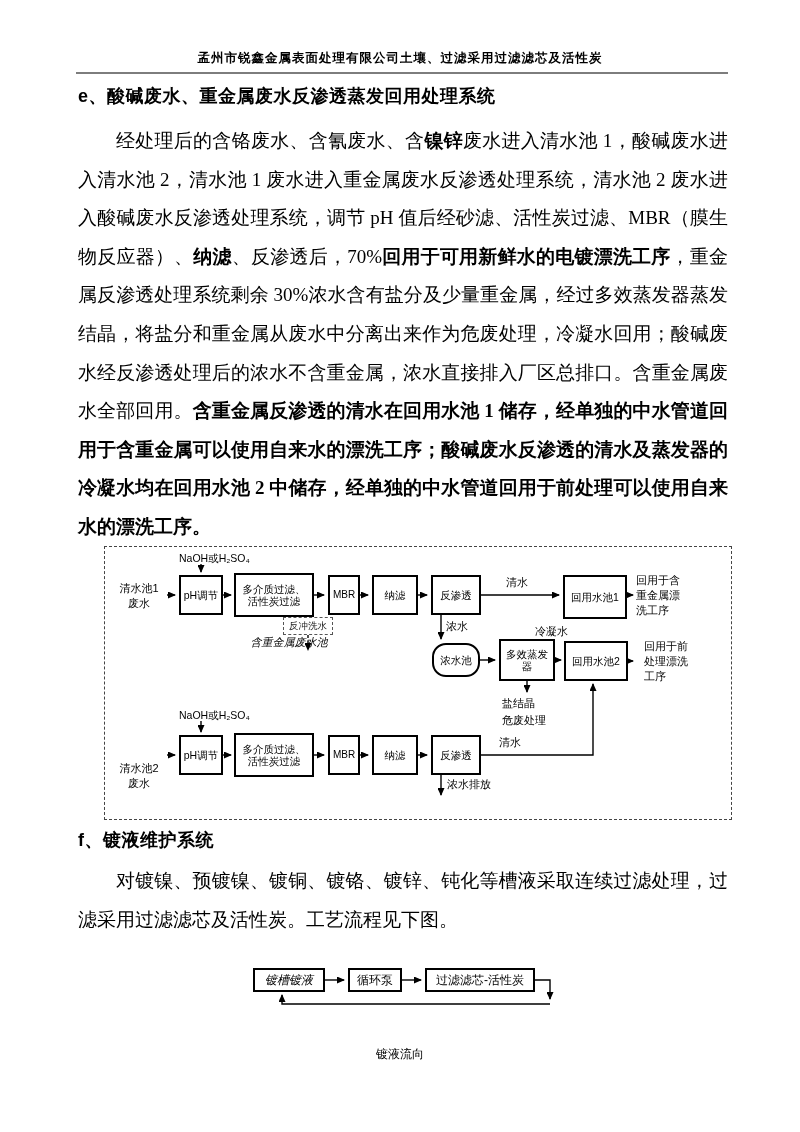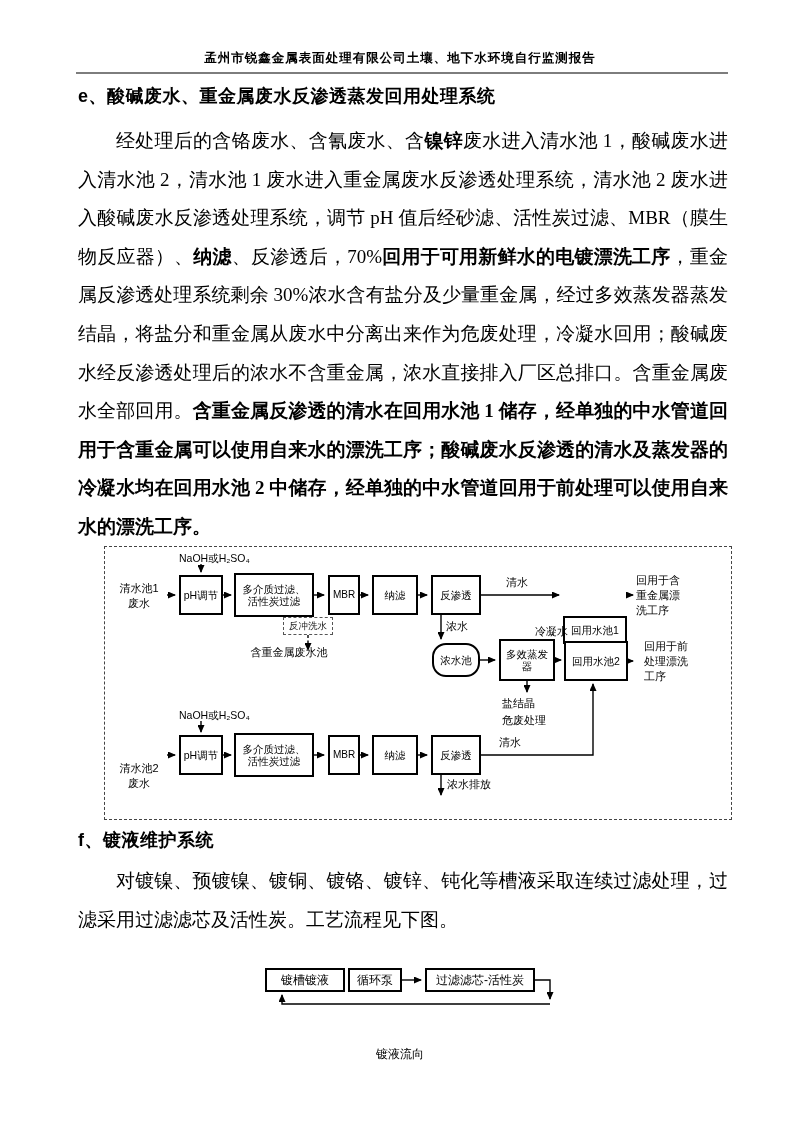--- a/index.html
+++ b/index.html
@@ -37,21 +37,21 @@
   .dashedbox{position:absolute;border:1px dashed #555;background:#fff;box-sizing:border-box;
     display:flex;align-items:center;justify-content:center;font-size:9.5px;color:#222;}
 
   .footer{position:absolute;top:1052px;left:0;width:100%;text-align:center;font-size:12.5px;}
 </style>
 </head>
 <body>
 
 <div id="page">
 
-  <div class="header-title">孟州市锐鑫金属表面处理有限公司土壤、地下水环境自行监测报告</div>
+  <div class="header-title">孟州市锐鑫金属表面处理有限公司土壤、过滤采用过滤滤芯及活性炭</div>
   <div class="header-rule"></div>
 
   <div class="heading heading-e">e、酸碱废水、重金属废水反渗透蒸发回用处理系统</div>
 
   <div class="para para-e"><span>经处理后的含铬废水、含氰废水、含</span><span class="b">镍锌</span><span>废水进入清水池 1，酸碱废水进入清水池 2，清水池 1 废水进入重金属废水反渗透处理系统，清水池 2 废水进入酸碱废水反渗透处理系统，调节 pH 值后经砂滤、活性炭过滤、MBR（膜生物反应器）、</span><span class="b">纳滤</span><span>、反渗透后，70%</span><span class="b">回用于可用新鲜水的电镀漂洗工序</span><span>，重金属反渗透处理系统剩余 30%浓水含有盐分及少量重金属，经过多效蒸发器蒸发结晶，将盐分和重金属从废水中分离出来作为危废处理，冷凝水回用；酸碱废水经反渗透处理后的浓水不含重金属，浓水直接排入厂区总排口。含重金属废水全部回用。</span><span class="b">含重金属反渗透的清水在回用水池 1 储存，经单独的中水管道回用于含重金属可以使用自来水的漂洗工序；酸碱废水反渗透的清水及蒸发器的冷凝水均在回用水池 2 中储存，经单独的中水管道回用于前处理可以使用自来水的漂洗工序。</span></div>
 
   <div class="diagram1">
     <svg class="dsvg" width="626" height="272" viewBox="0 0 626 272">
       <defs>
         <marker id="ar" markerWidth="9" markerHeight="7" refX="7" refY="3.5" orient="auto" markerUnits="userSpaceOnUse">
@@ -91,27 +91,27 @@
     <div class="dlabel center" style="left:6px;top:34px;width:56px;">清水池1
 废水</div>
     <div class="dlabel" style="left:74px;top:4px;width:120px;font-size:10.5px;">NaOH或H₂SO₄</div>
     <div class="dbox" style="left:74px;top:28px;width:44px;height:40px;">pH调节</div>
     <div class="dbox" style="left:129px;top:26px;width:80px;height:44px;">多介质过滤、
 活性炭过滤</div>
     <div class="dbox" style="left:223px;top:28px;width:32px;height:40px;font-size:10px;">MBR</div>
     <div class="dbox" style="left:267px;top:28px;width:46px;height:40px;">纳滤</div>
     <div class="dbox" style="left:326px;top:28px;width:50px;height:40px;">反渗透</div>
     <div class="dlabel center" style="left:388px;top:28px;width:48px;">清水</div>
-    <div class="dbox" style="left:458px;top:28px;width:64px;height:28px;margin-top:41px;">回用水池1</div>
+    <div class="dbox" style="left:458px;top:28px;width:64px;height:44px;">回用水池1</div>
     <div class="dlabel" style="left:531px;top:26px;width:64px;">回用于含
 重金属漂
 洗工序</div>
 
     <div class="dashedbox" style="left:178px;top:70px;width:50px;height:18px;">反冲洗水</div>
-    <div class="dlabel center" style="left:138px;top:98px;width:92px;">含重金属废水池</div>
+    <div class="dlabel center" style="left:138px;top:88px;width:92px;font-style:italic;">含重金属废水池</div>
 
     <div class="dlabel" style="left:341px;top:72px;width:30px;">浓水</div>
     <div class="dbox" style="left:327px;top:96px;width:48px;height:34px;border-radius:14px;">浓水池</div>
     <div class="dbox" style="left:394px;top:92px;width:56px;height:42px;">多效蒸发
 器</div>
     <div class="dlabel" style="left:430px;top:77px;width:40px;">冷凝水</div>
     <div class="dbox" style="left:459px;top:94px;width:64px;height:40px;">回用水池2</div>
     <div class="dlabel" style="left:531px;top:92px;width:64px;margin-left:8px;">回用于前
 处理漂洗
 工序</div>
@@ -136,20 +136,20 @@
 
   <div class="diagram2">
     <svg class="dsvg" width="340" height="66" viewBox="0 0 340 66">
       <g stroke="#000" stroke-width="1.4" fill="none">
         <path d="M76,18 H99" marker-end="url(#ar)"></path>
         <path d="M157,18 H176" marker-end="url(#ar)"></path>
         <path d="M290,18 H305 V37" marker-end="url(#ar)"></path>
         <path d="M305,42 H37 V33" marker-end="url(#ar)"></path>
       </g>
     </svg>
-    <div class="dbox" style="left:20px;top:6px;width:80px;height:24px;font-size:12px;">镀槽镀液</div>
+    <div class="dbox" style="left:8px;top:6px;width:72px;height:24px;font-size:12px;font-style:italic;">镀槽镀液</div>
     <div class="dbox" style="left:103px;top:6px;width:54px;height:24px;font-size:12px;">循环泵</div>
     <div class="dbox" style="left:180px;top:6px;width:110px;height:24px;font-size:12px;">过滤滤芯-活性炭</div>
     <div class="dlabel center" style="left:105px;top:46px;width:100px;font-size:12px;margin-top:39px;">镀液流向</div>
   </div>
 
 
 </div>
 
 </body></html>

